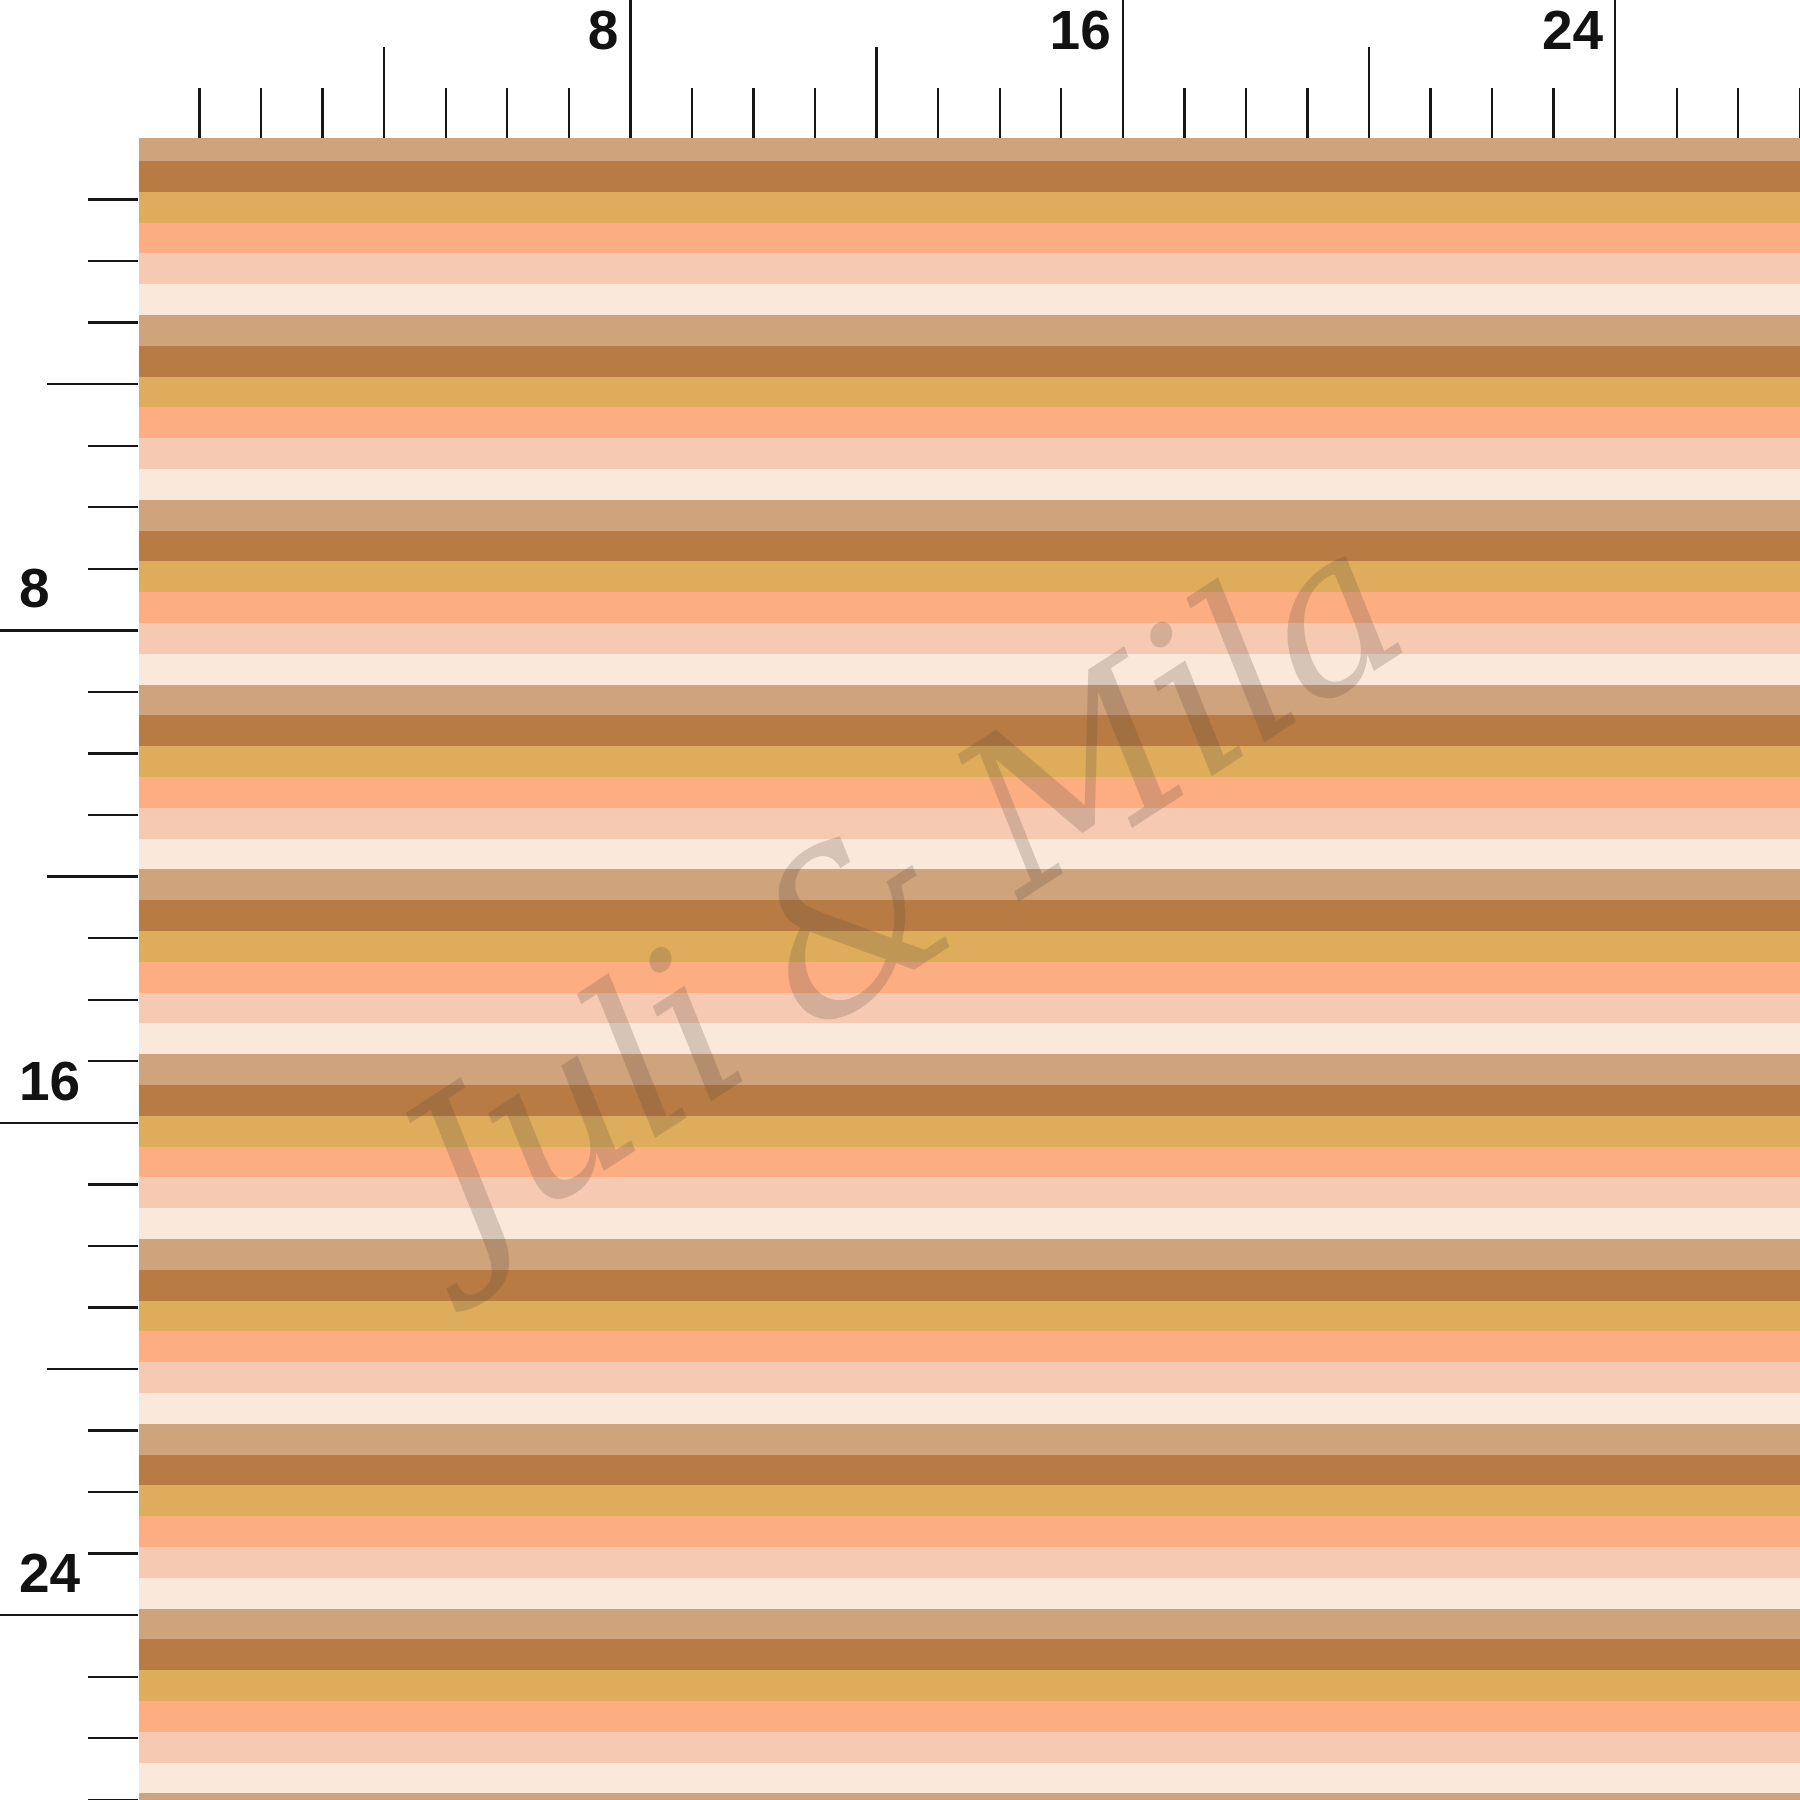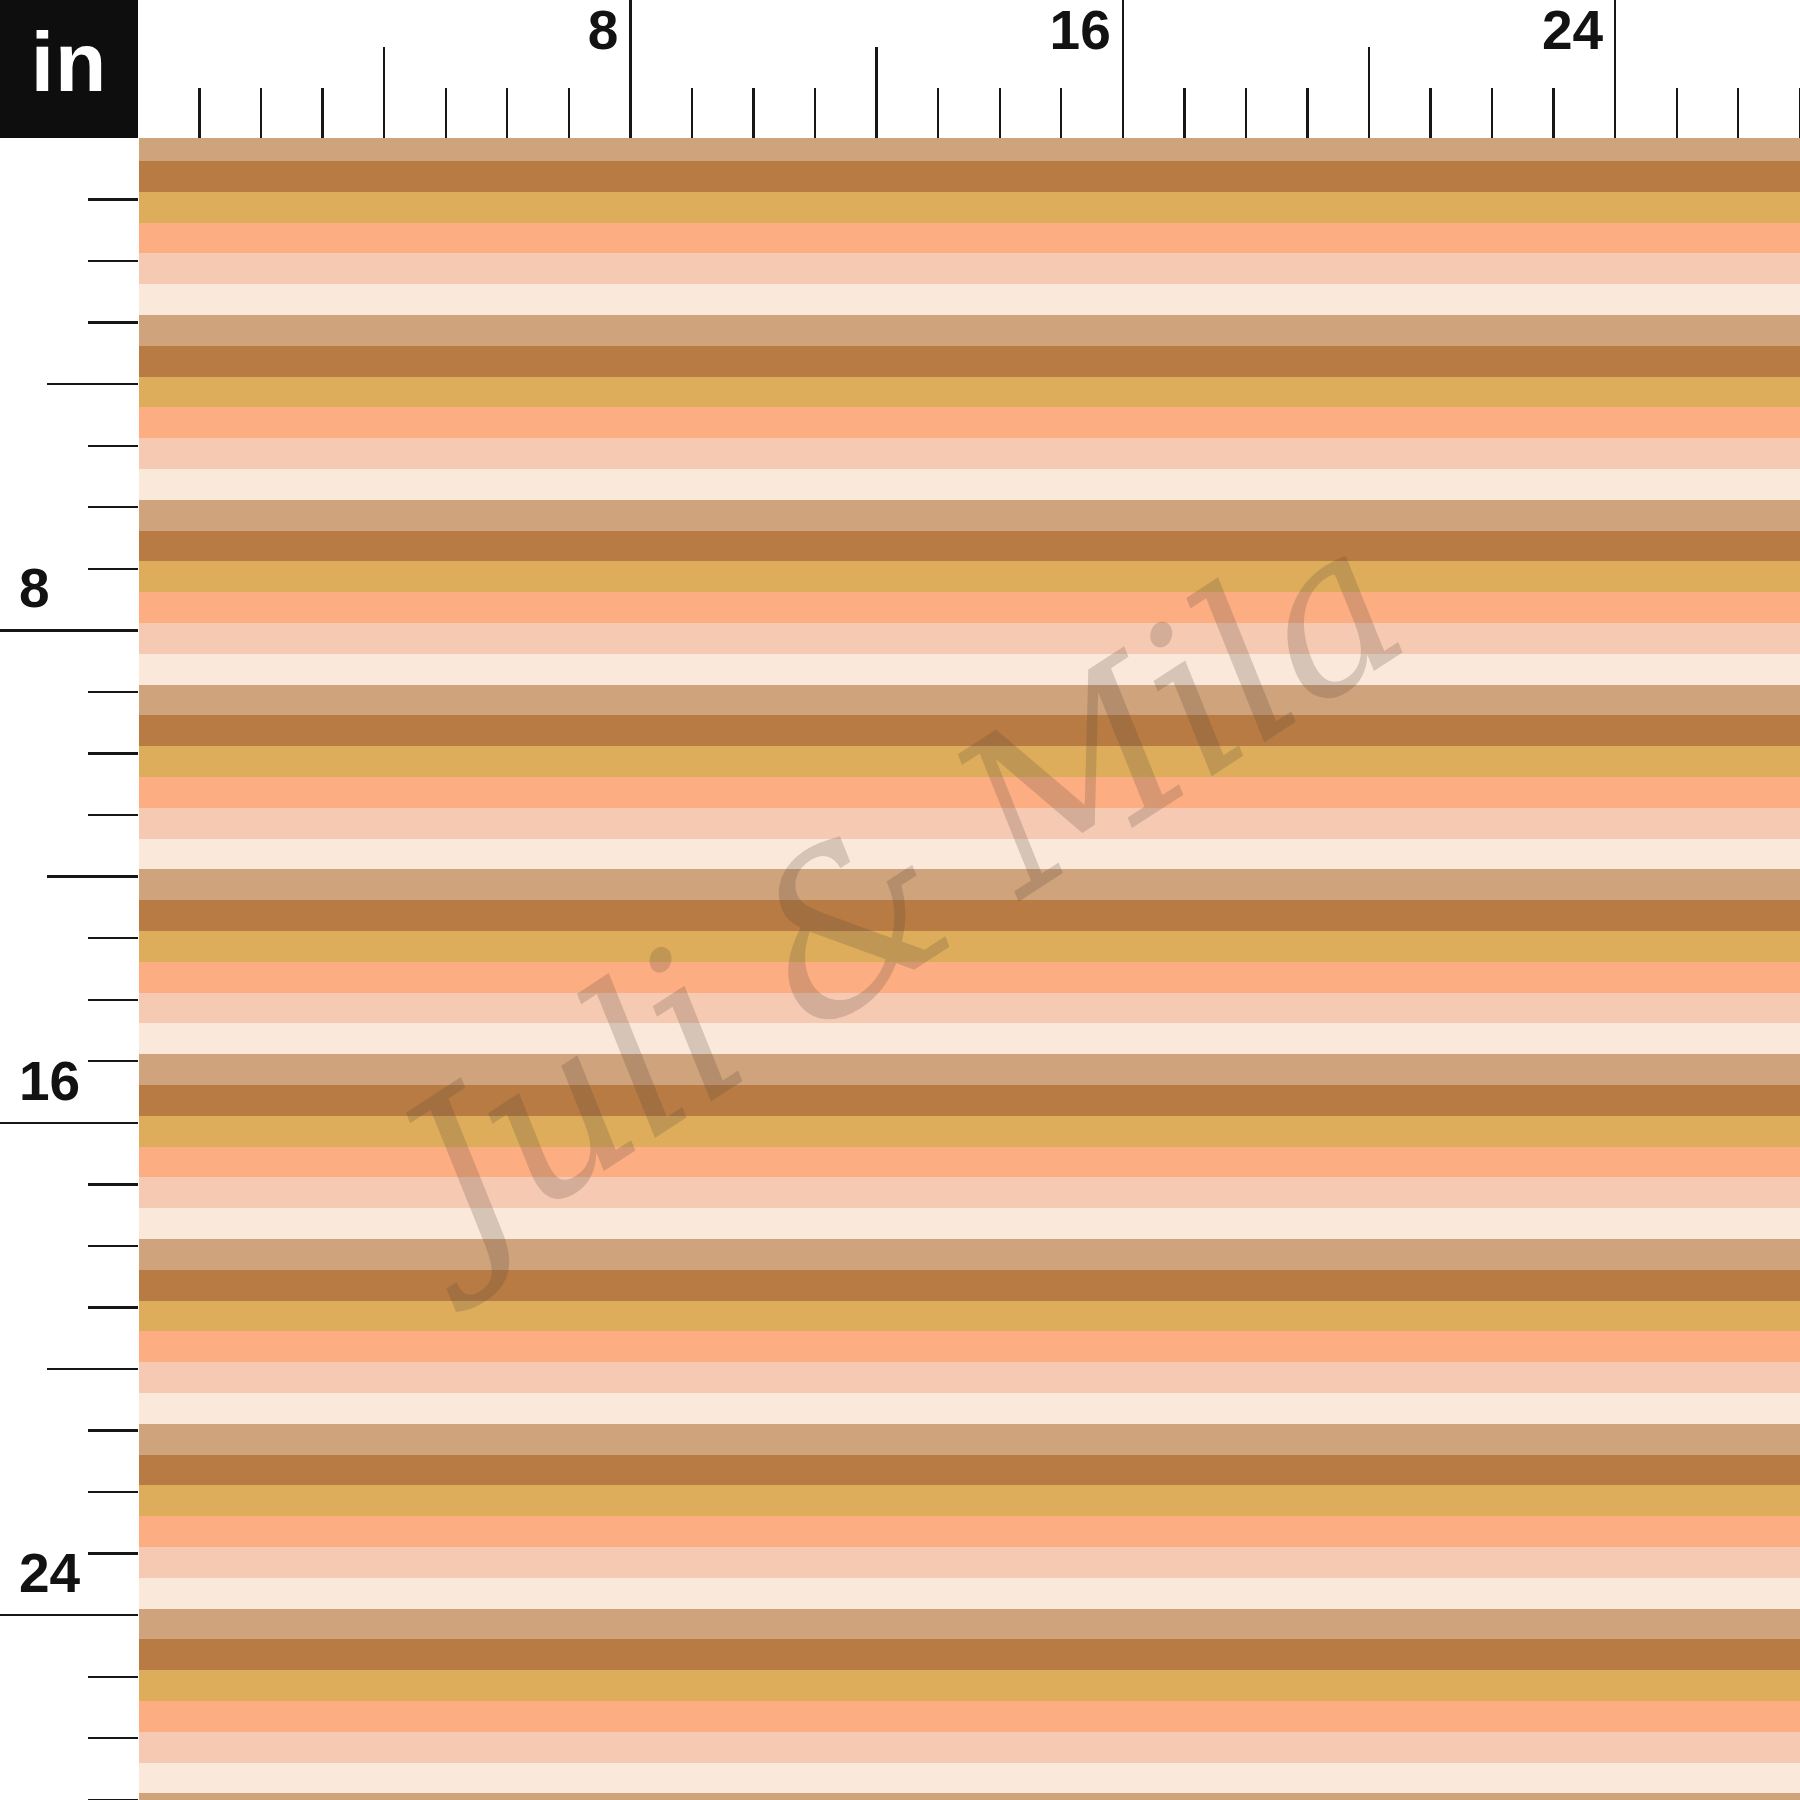--- a/index.html
+++ b/index.html
@@ -147,23 +147,20 @@
       <div class="tick" style="top: 1429.35px; left: 88px; height: 2.4px; width: 50px; background: rgb(22, 22, 22);"></div>
       <div class="tick" style="top: 1490.9px; left: 88px; height: 2.4px; width: 50px; background: rgb(22, 22, 22);"></div>
       <div class="tick" style="top: 1552.45px; left: 88px; height: 2.4px; width: 50px; background: rgb(22, 22, 22);"></div>
       <div class="tick" style="top: 1614px; left: 0px; height: 2.4px; width: 138px; background: rgb(22, 22, 22);"></div>
       <div class="ruler-num left" style="top: 1551.2px;">24</div>
       <div class="tick" style="top: 1675.55px; left: 88px; height: 2.4px; width: 50px; background: rgb(22, 22, 22);"></div>
       <div class="tick" style="top: 1737.1px; left: 88px; height: 2.4px; width: 50px; background: rgb(22, 22, 22);"></div>
       <div class="tick" style="top: 1798.65px; left: 88px; height: 2.4px; width: 50px; background: rgb(22, 22, 22);"></div>
     </div>
 
-  <div id="unit-box">
-    <span>in</span>
-  </div>
 
   <div id="fabric">
     <div id="stripes-holder">
         <div class="stripe" style="top: 0px; height: 23.6px; background: rgb(207, 163, 123);"></div>
         <div class="stripe" style="top: 23px; height: 31.4px; background: rgb(184, 123, 67);"></div>
         <div class="stripe" style="top: 53.8px; height: 31.4px; background: rgb(222, 173, 91);"></div>
         <div class="stripe" style="top: 84.6px; height: 31.4px; background: rgb(252, 174, 130);"></div>
         <div class="stripe" style="top: 115.4px; height: 31.4px; background: rgb(246, 202, 178);"></div>
         <div class="stripe" style="top: 146.2px; height: 31.4px; background: rgb(250, 232, 218);"></div>
         <div class="stripe" style="top: 177px; height: 31.4px; background: rgb(207, 163, 123);"></div>

